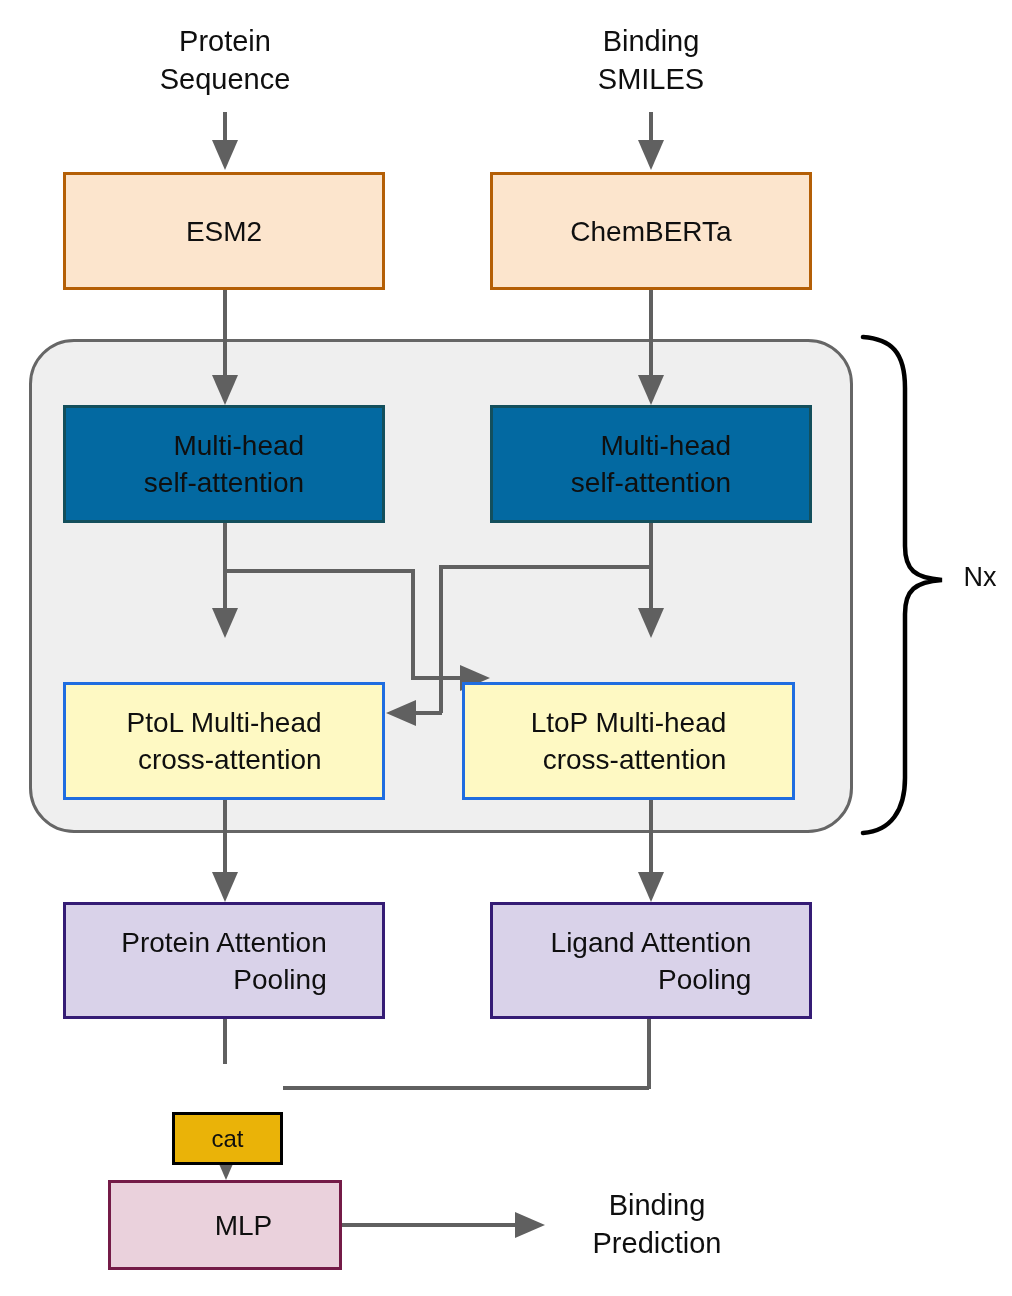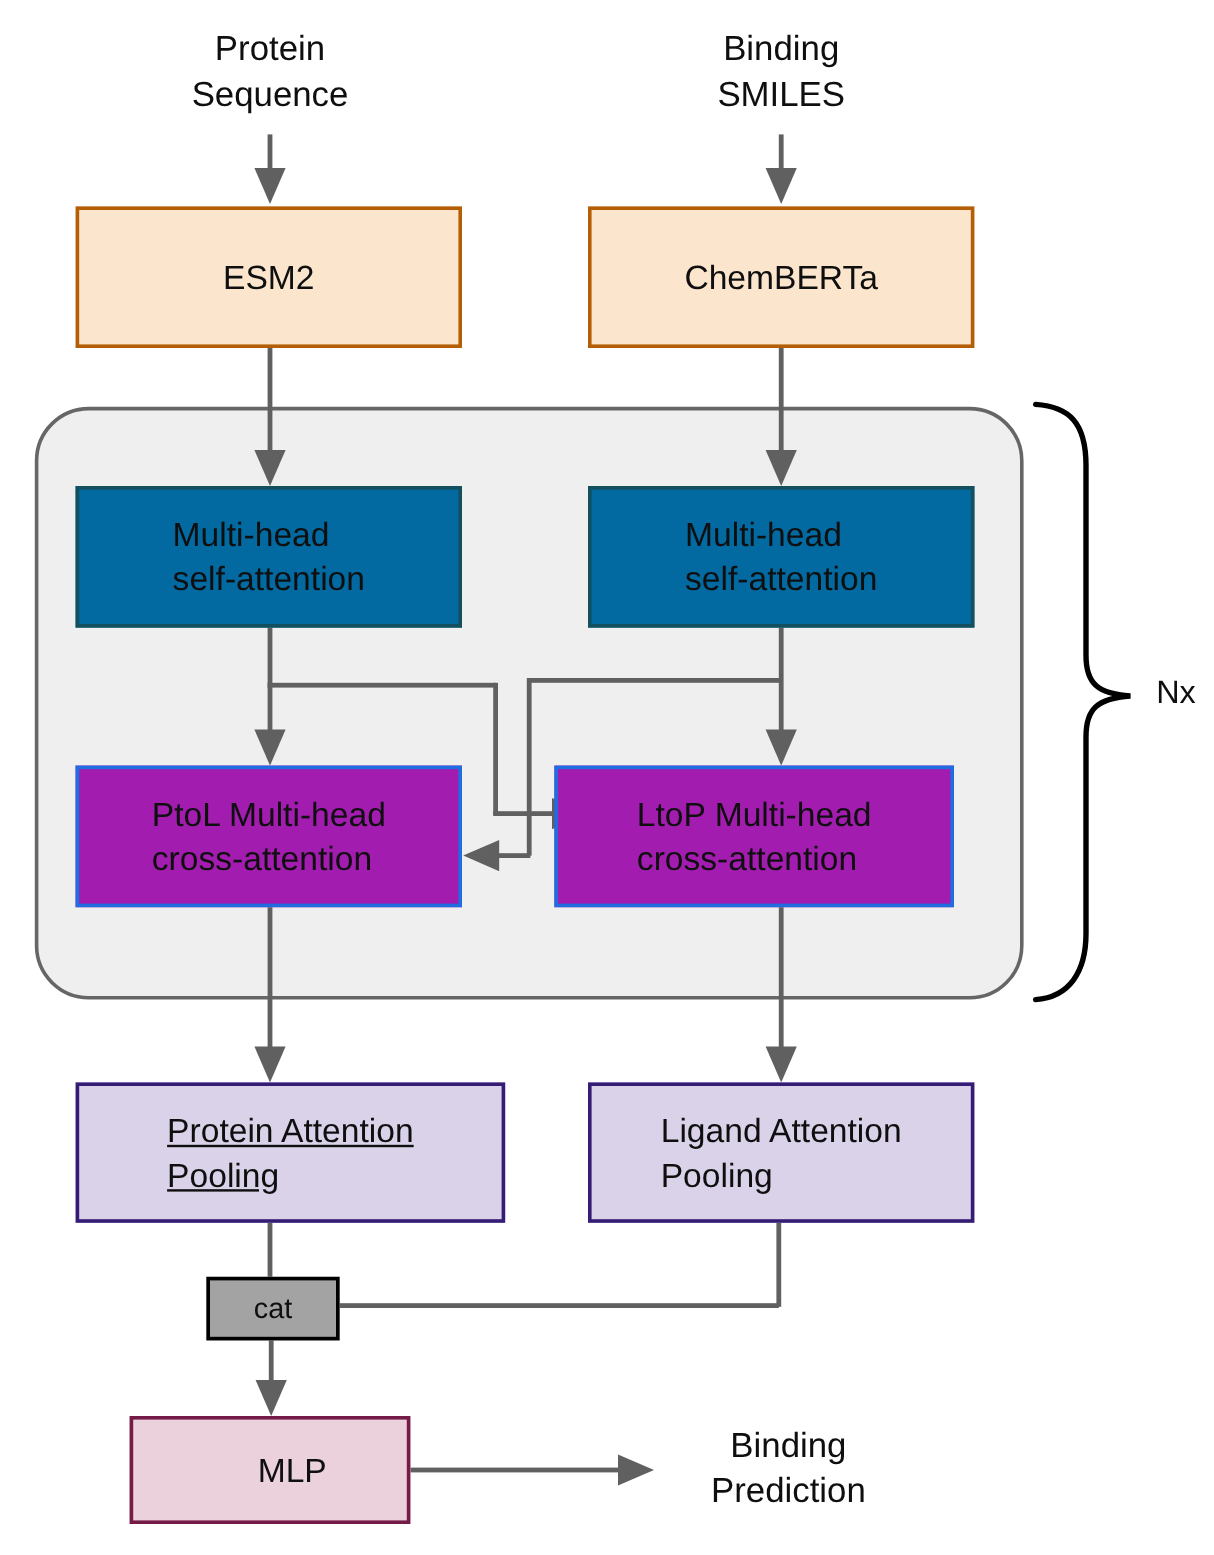--- a/index.html
+++ b/index.html
@@ -12,31 +12,31 @@
     color: #0f0f0f;
     overflow: hidden;
   }
   .box {
     position: absolute;
     box-sizing: border-box;
     border: 3px solid #000;
     display: flex;
     align-items: center;
     justify-content: center;
-    text-align: left;
+    text-align: right;
     font-size: 28px;
     line-height: 37px;
     white-space: pre-line;
   }
   .orange { background: #fce5cd; border-color: #b45f06; }
   .teal   { background: #0369a1; border-color: #134f5c; }
-  .blue   { background: #a21caf; border-color: #1f6de0; }
+  .blue   { background: #fef9c3; border-color: #1f6de0; margin-top: 44px; }
   .purple { background: #d9d2e9; border-color: #351c75; }
   .pink   { background: #ead1dc; border-color: #741b47; padding-left: 37px; }
-  .catbox { background: #a3a3a3; border-color: #000000; font-size: 24px; line-height: 26px; }
+  .catbox { background: #eab308; border-color: #000000; font-size: 24px; line-height: 26px; margin-top: 48px; }
   .container-block {
     position: absolute;
     box-sizing: border-box;
     left: 29px; top: 339px; width: 824px; height: 494px;
     background: #efefef;
     border: 3px solid #666666;
     border-radius: 45px;
   }
   .vline, .hline { position: absolute; background: #606060; }
   .vline { width: 3.5px; }
@@ -150,21 +150,21 @@
 
   <div class="box blue" style="left:63px; top:638px; width:322px; height:118px;">
     <span>PtoL Multi-head
 cross-attention</span>
   </div>
   <div class="box blue" style="left:462px; top:638px; width:333px; height:118px;">
     <span>LtoP Multi-head
 cross-attention</span>
   </div>
 
-  <div class="box purple" style="left:63px; top:902px; width:358px; height:117px;text-decoration:underline;">
+  <div class="box purple" style="left:63px; top:902px; width:322px; height:117px;">
     <span>Protein Attention
 Pooling</span>
   </div>
   <div class="box purple" style="left:490px; top:902px; width:322px; height:117px;">
     <span>Ligand Attention
 Pooling</span>
   </div>
 
   <div class="box catbox" style="left:172px; top:1064px; width:111px; height:53px;">
     <span>cat</span>

